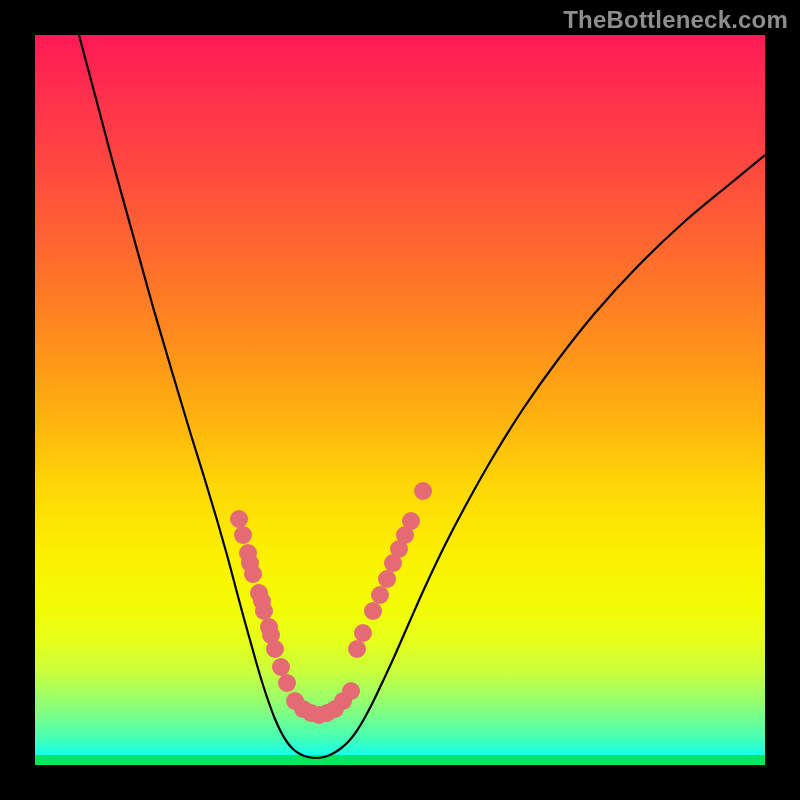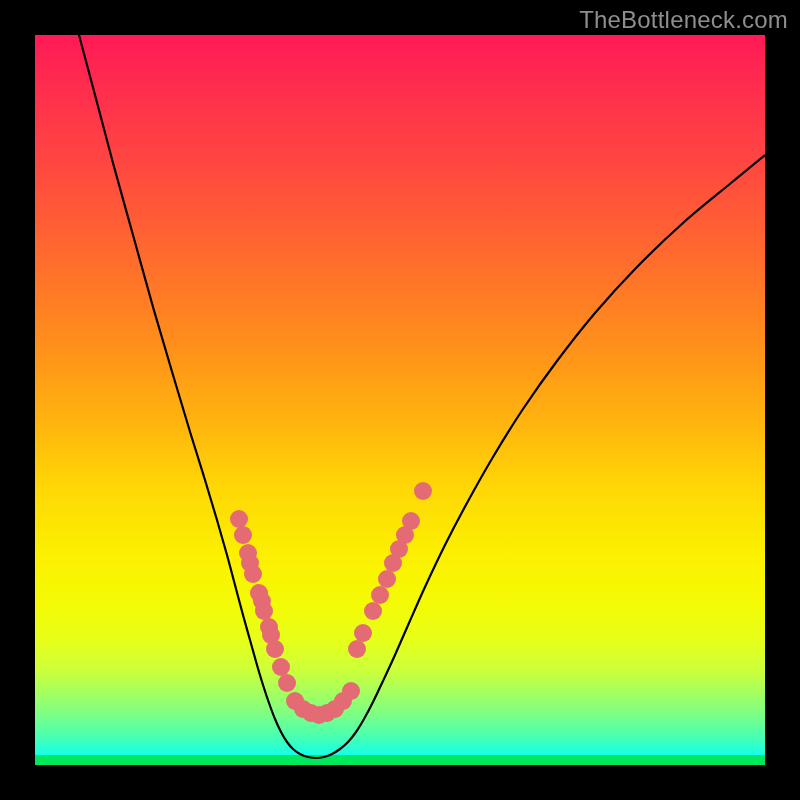--- a/index.html
+++ b/index.html
@@ -57,21 +57,21 @@
     bottom: 0;
     height: 10px;
     background: #00e85c;
   }
   .watermark {
     position: absolute;
     top: 6px;
     right: 12px;
     color: #8e8e8e;
     font-size: 24px;
-    font-weight: 400;
+    font-weight: 700;
     letter-spacing: 0.2px;
     user-select: none;
   }
   svg.curve {
     position: absolute;
     inset: 0;
     width: 730px;
     height: 730px;
     overflow: visible;
   }

